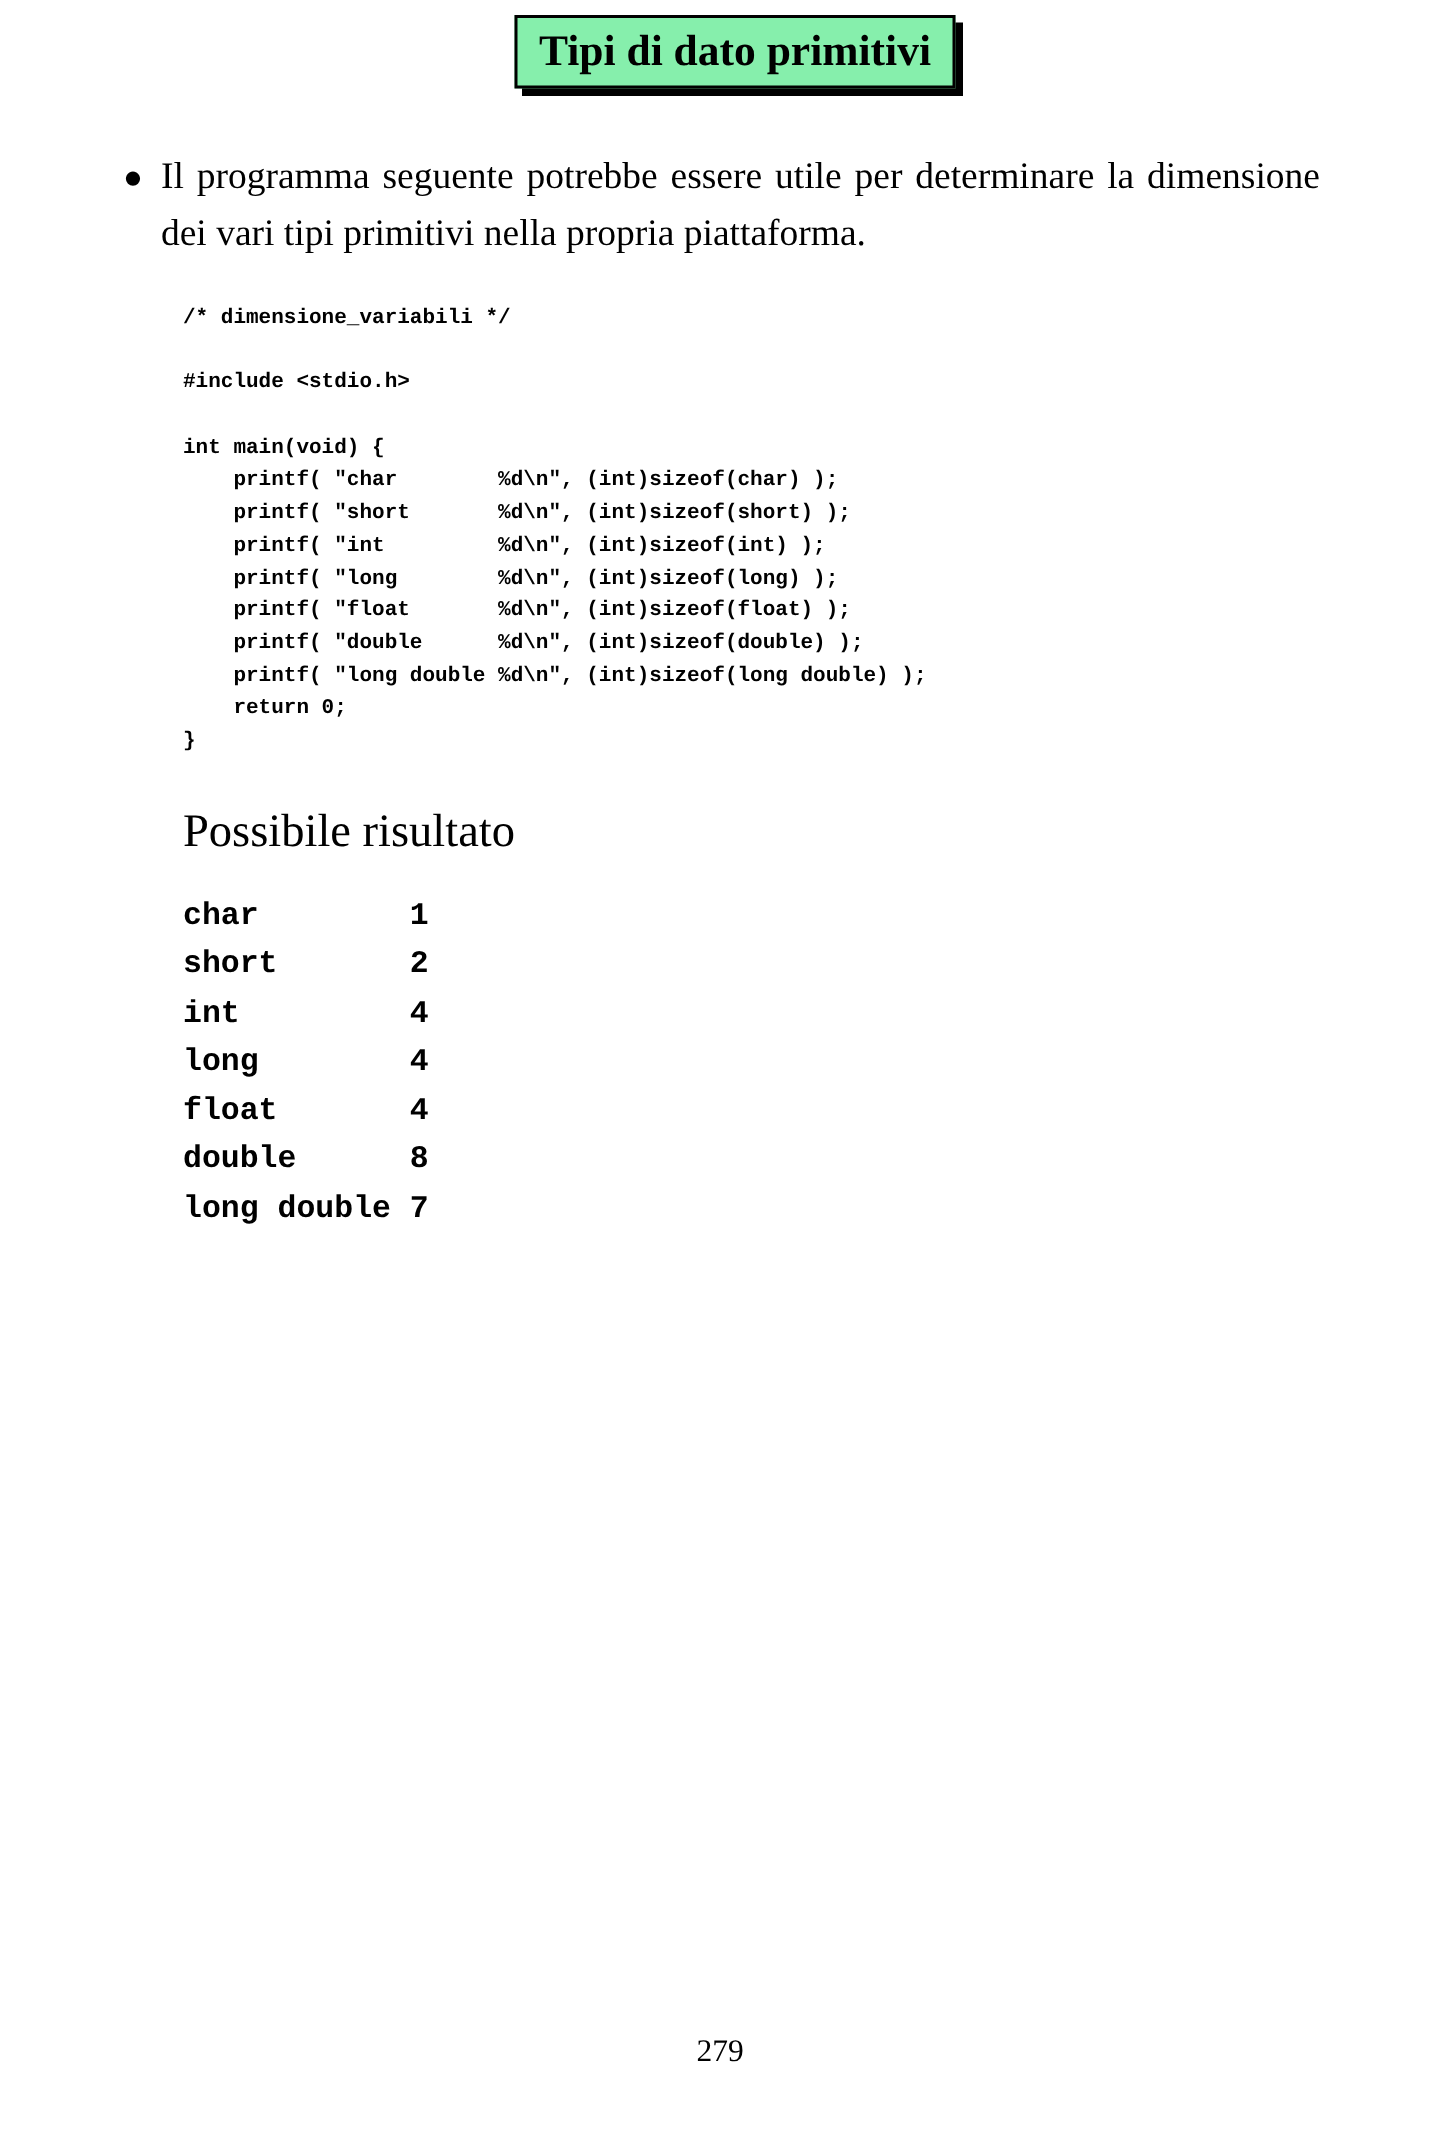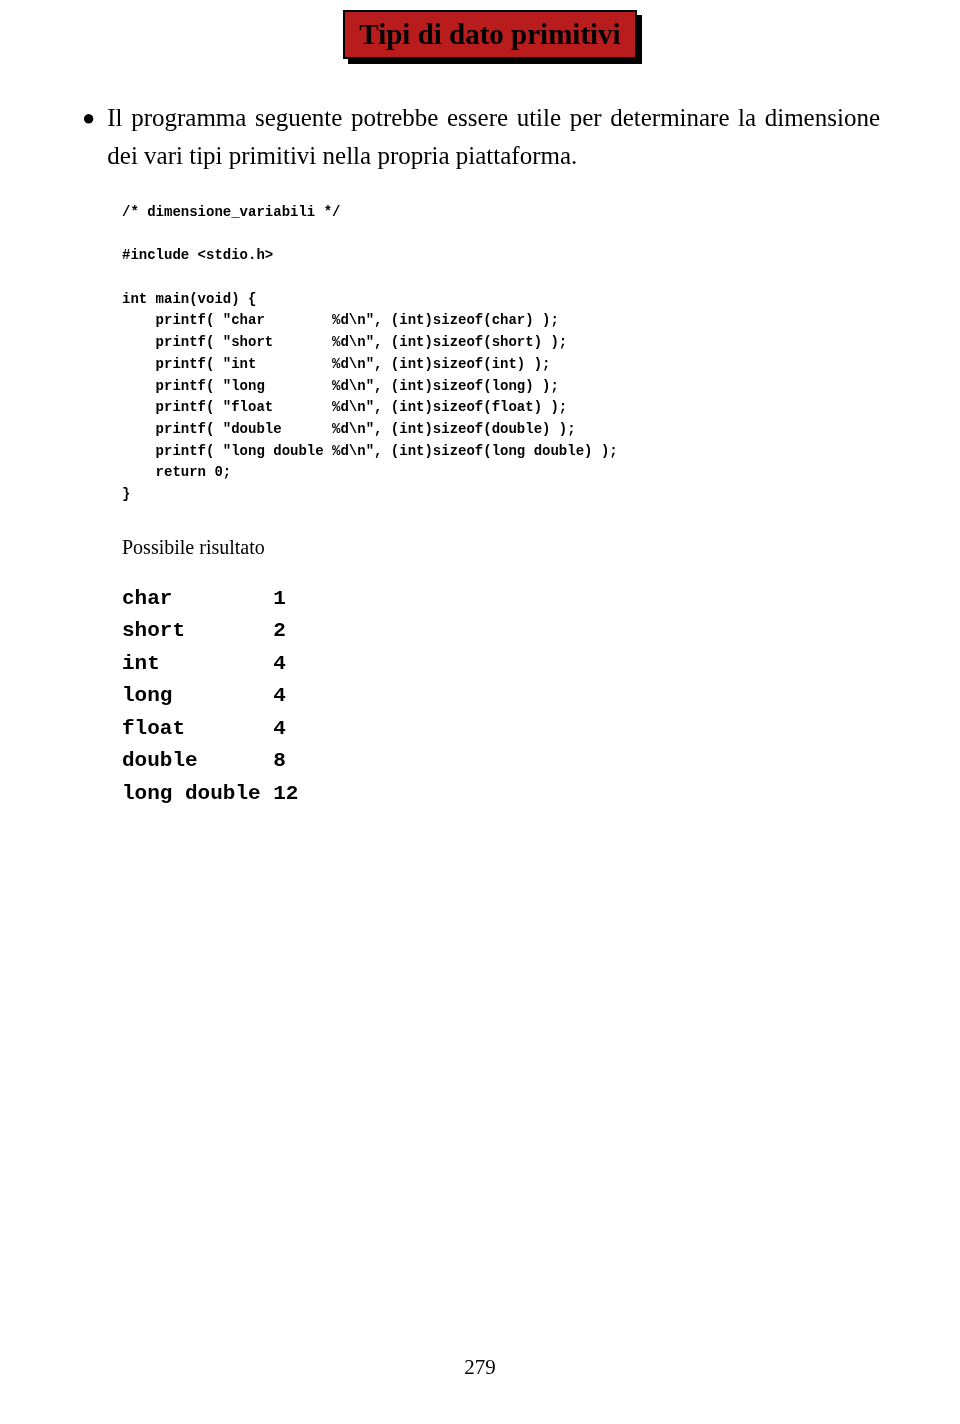--- a/index.html
+++ b/index.html
@@ -30,21 +30,21 @@
     left: 5px;
     width: 100%;
     height: 100%;
     background: #000;
     z-index: 0;
   }
   .title-box {
     position: relative;
     z-index: 1;
     border: 2px solid #000;
-    background: #b91c1c;
+    background: #86efac;
     padding: 6px 14px;
     font-size: 29px;
     font-weight: bold;
     font-family: "Times New Roman", Times, serif;
   }
   .bullet-row {
     display: flex;
     align-items: flex-start;
     font-size: 25px;
     line-height: 1.5;
@@ -63,21 +63,21 @@
   .code-block {
     font-family: "Courier New", Courier, monospace;
     font-size: 14px;
     line-height: 1.55;
     white-space: pre;
     margin-left: 22px;
     margin-bottom: 18px;
     font-weight: bold;
   }
   .subhead {
-    font-size: 20px;
+    font-size: 31px;
     margin-left: 22px;
     margin-top: 30px;
     margin-bottom: 24px;
   }
   .result-block {
     font-family: "Courier New", Courier, monospace;
     font-size: 21px;
     line-height: 1.55;
     white-space: pre;
     margin-left: 22px;
@@ -125,17 +125,17 @@
 }</div>
 
   <div class="subhead">Possibile risultato</div>
 
   <div class="result-block">char        1
 short       2
 int         4
 long        4
 float       4
 double      8
-long double 12</div>
+long double 7</div>
 
 </div>
 
 <div class="pagenum">279</div>
 
 </body></html>

